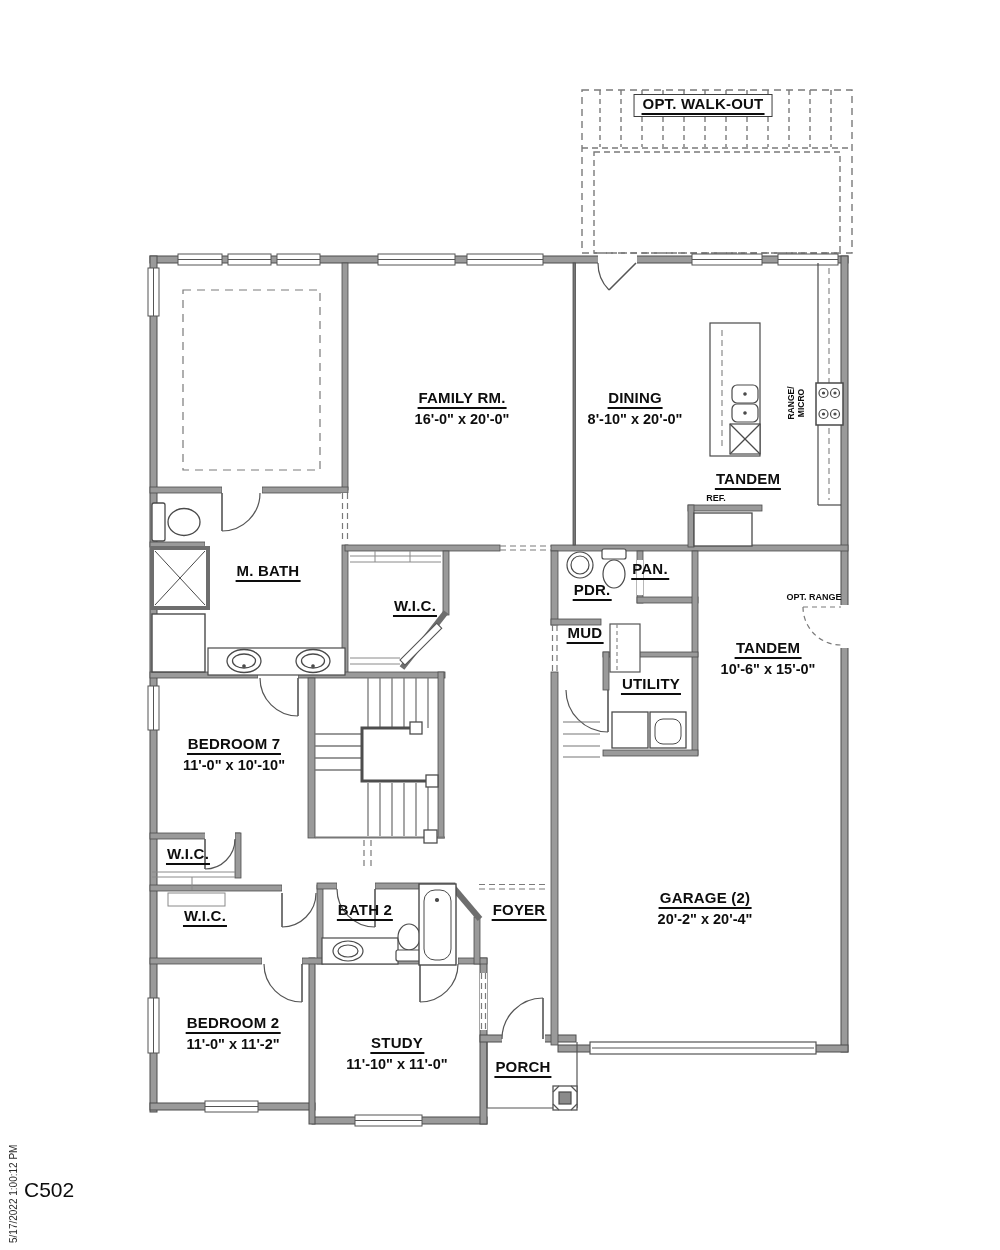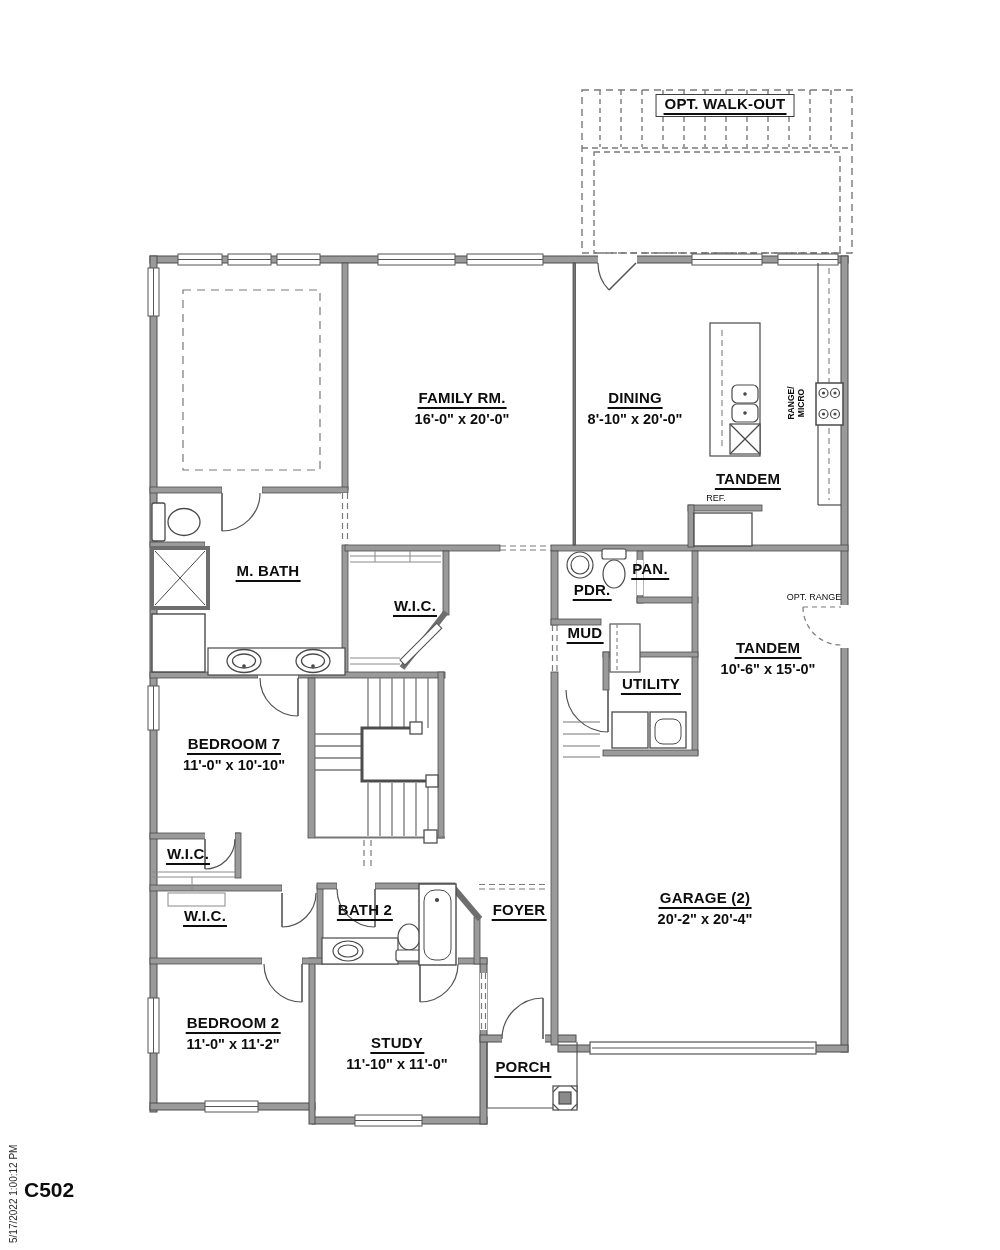--- a/index.html
+++ b/index.html
@@ -4,26 +4,26 @@
 <style>
   html,body{margin:0;padding:0;background:#fff;}
   #plan{position:relative;width:1000px;height:1250px;background:#fff;overflow:hidden;
         font-family:"Liberation Sans","DejaVu Sans",sans-serif;}
   #plan svg{position:absolute;left:0;top:0;}
   .lbl{position:absolute;transform:translateX(-50%);text-align:center;color:#0d0d0d;
        font-weight:700;white-space:nowrap;z-index:5;}
   .nm{font-size:15px;letter-spacing:.2px;border-bottom:2px solid #0d0d0d;
       padding:0 1px 1px;line-height:1.15;display:inline-block;}
   .dim{font-size:14.5px;line-height:1.45;}
-  .small{font-size:9px;font-weight:400;}
-  .boxed{border:1px solid #3d3d3d;background:#fff;padding:0 7px 1px;margin-left:22px;}
+  .small{font-size:9px;font-weight:700;}
+  .boxed{border:1px solid #3d3d3d;background:#fff;padding:0 7px 1px;}
   .rot{position:absolute;z-index:5;font-weight:700;color:#0d0d0d;}
   #range-lbl{left:797px;top:403px;transform:translate(-50%,-50%) rotate(-90deg);
              font-size:8.5px;line-height:1.15;text-align:center;}
-  #sheet-code{position:absolute;left:24px;top:1178px;font-size:21px;font-weight:700;
+  #sheet-code{position:absolute;left:24px;top:1178px;font-size:21px;font-weight:400;
               color:#0d0d0d;z-index:5;}
   #plot-date{position:absolute;left:8px;top:1243px;transform:rotate(-90deg);
              transform-origin:0 0;font-size:10px;color:#2b2b2b;white-space:nowrap;z-index:5;}
 </style>
 </head>
 <body>
 
 <div id="plan">
 <svg width="1000" height="1250" viewBox="0 0 1000 1250">
 

